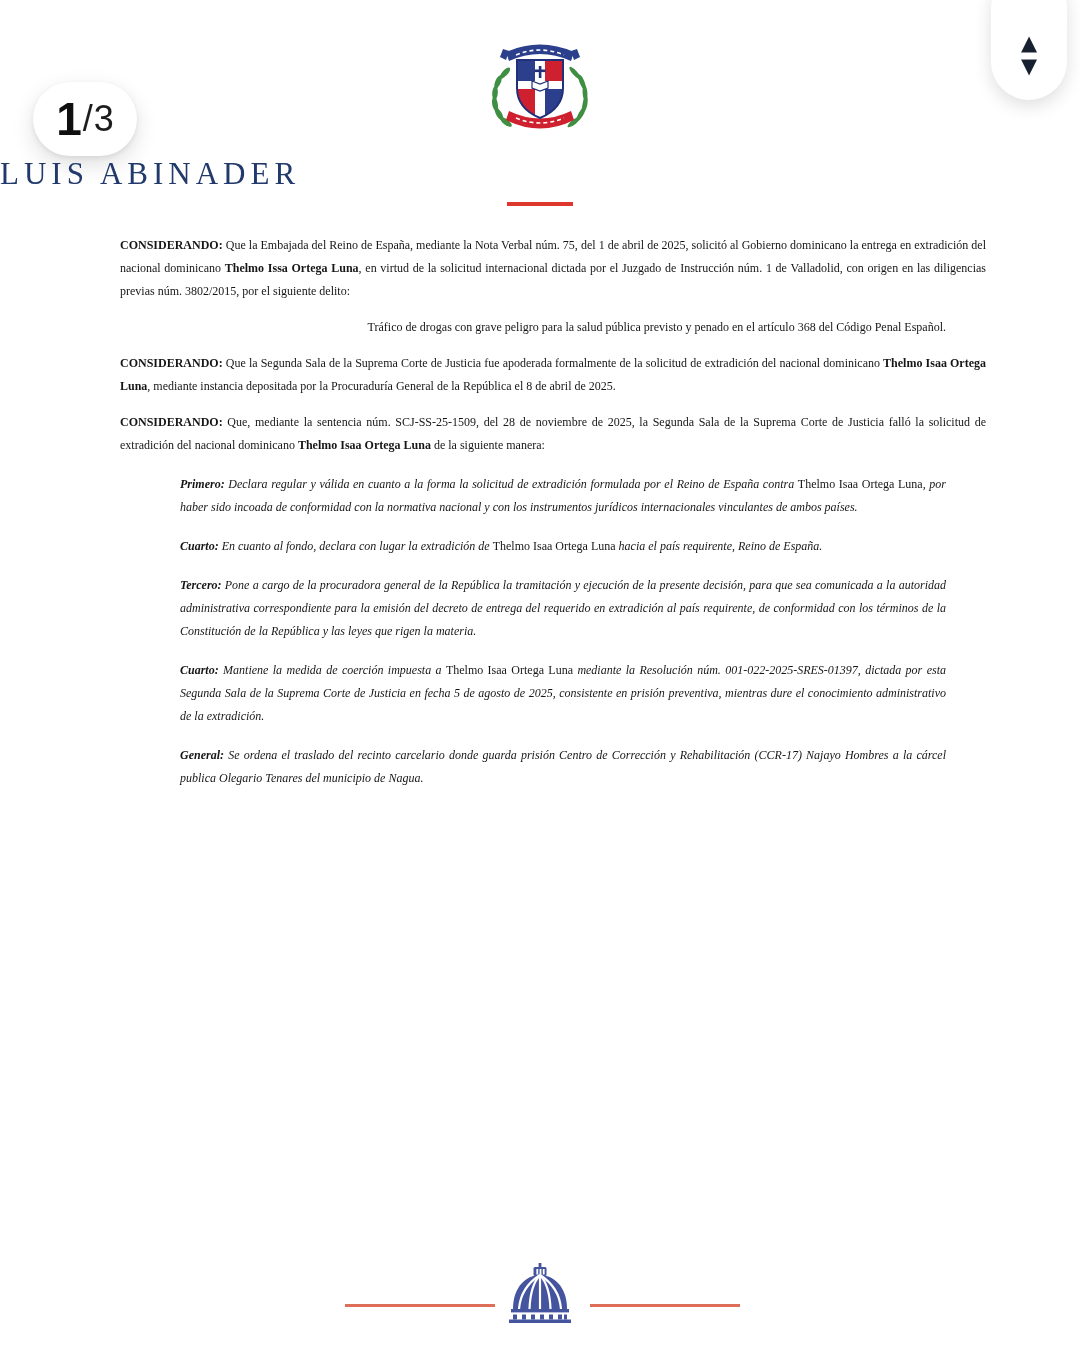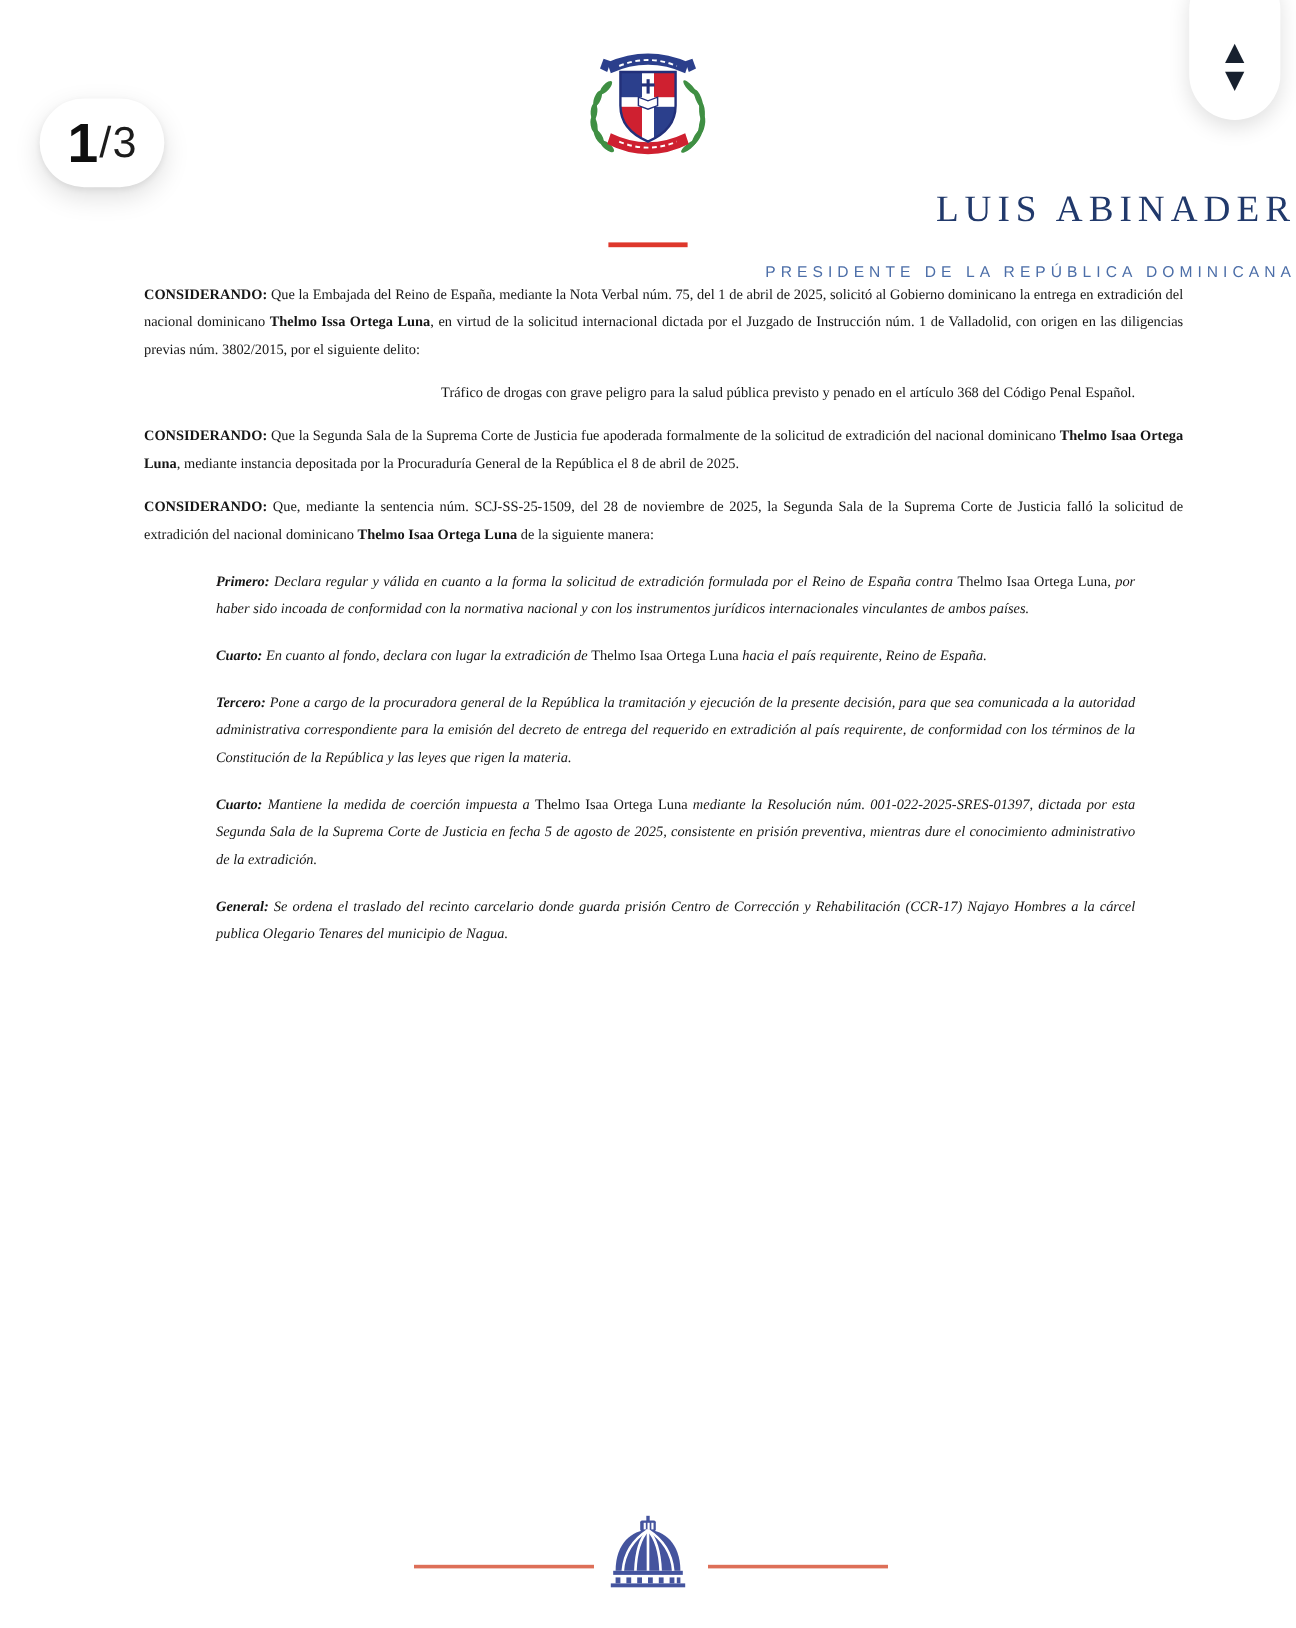--- a/index.html
+++ b/index.html
@@ -20,21 +20,21 @@
   .page-badge .sep{font-size:36px;font-weight:400;color:#1c1c1c;line-height:1;margin:0 1px;}
   .page-badge .tot{font-size:36px;font-weight:400;color:#1c1c1c;line-height:1;}
 
   
   .scroll-pill{position:absolute;right:13px;top:-30px;width:76px;height:130px;background:#fff;
     border-radius:40px;box-shadow:0 6px 18px rgba(0,0,0,.13);display:flex;flex-direction:column;
     align-items:center;justify-content:flex-end;padding-bottom:24px;gap:5px;}
   .scroll-pill .tri{font-family:"DejaVu Sans", sans-serif;font-size:21px;line-height:.85;color:#17202e;cursor:pointer;}
 
   
-  .header{position:absolute;left:0;top:0;width:100%;text-align:right;}
+  .header{position:absolute;left:0;top:0;width:100%;text-align:left;}
   .emblem{margin:30px auto 0;width:122px;height:112px;}
   .name{margin-top:14px;font-family:"Liberation Serif", serif;font-size:31px;letter-spacing:5px;
     color:var(--title-navy);font-weight:400;}
   .red-divider{width:66px;height:4px;background:var(--divider-red);margin:10px auto 0;}
   .subtitle{margin-top:13px;font-family:"Liberation Sans", sans-serif;font-size:13px;
     letter-spacing:4.2px;color:var(--subtitle-blue);}
 
   
   .doc{position:absolute;left:120px;top:234px;width:866px;}
   .numero{font-size:21px;margin-bottom:34px;}
@@ -107,21 +107,20 @@
       </g>
       <path d="M38 30 h46 v28 c0 16 -11 25 -23 30 c-12 -5 -23 -14 -23 -30 Z" fill="none" stroke="#22307a" stroke-width="2"></path>
 
       <rect x="59.8" y="36" width="2.6" height="12" fill="#22307a"></rect>
       <rect x="55.5" y="39.5" width="11" height="2.6" fill="#22307a"></rect>
       <path d="M53 51 l8 3 l8 -3 v7 l-8 3 l-8 -3 Z" fill="#ffffff" stroke="#22307a" stroke-width="1.2"></path>
     </svg>
   </div>
   <div class="name">LUIS ABINADER</div>
   <div class="red-divider"></div>
-  <div class="subtitle">PRESIDENTE DE LA REPÚBLICA DOMINICANA</div>
 </div>
 
 <div class="doc">
   <div id="paras">
       <p class="para"><span class="b">CONSIDERANDO: </span><span>Que la Embajada del Reino de España, mediante la Nota Verbal núm. 75, del 1 de abril de 2025, solicitó al Gobierno dominicano la entrega en extradición del nacional dominicano </span><span class="b">Thelmo Issa Ortega Luna</span><span>, en virtud de la solicitud internacional dictada por el Juzgado de Instrucción núm. 1 de Valladolid, con origen en las diligencias previas núm. 3802/2015, por el siguiente delito:</span></p>
       <p class="para quote"><span>Tráfico de drogas con grave peligro para la salud pública previsto y penado en el artículo 368 del Código Penal Español.</span></p>
       <p class="para"><span class="b">CONSIDERANDO: </span><span>Que la Segunda Sala de la Suprema Corte de Justicia fue apoderada formalmente de la solicitud de extradición del nacional dominicano </span><span class="b">Thelmo Isaa Ortega Luna</span><span>, mediante instancia depositada por la Procuraduría General de la República el 8 de abril de 2025.</span></p>
       <p class="para"><span class="b">CONSIDERANDO: </span><span>Que, mediante la sentencia núm. SCJ-SS-25-1509, del 28 de noviembre de 2025, la Segunda Sala de la Suprema Corte de Justicia falló la solicitud de extradición del nacional dominicano </span><span class="b">Thelmo Isaa Ortega Luna</span><span> de la siguiente manera:</span></p>
       <p class="para fallo"><span class="b i">Primero: </span><span class="i">Declara regular y válida en cuanto a la forma la solicitud de extradición formulada por el Reino de España contra </span><span>Thelmo Isaa Ortega Luna</span><span class="i">, por haber sido incoada de conformidad con la normativa nacional y con los instrumentos jurídicos internacionales vinculantes de ambos países.</span></p>
       <p class="para fallo"><span class="b i">Cuarto: </span><span class="i">En cuanto al fondo, declara con lugar la extradición de </span><span>Thelmo Isaa Ortega Luna</span><span class="i"> hacia el país requirente, Reino de España.</span></p>

